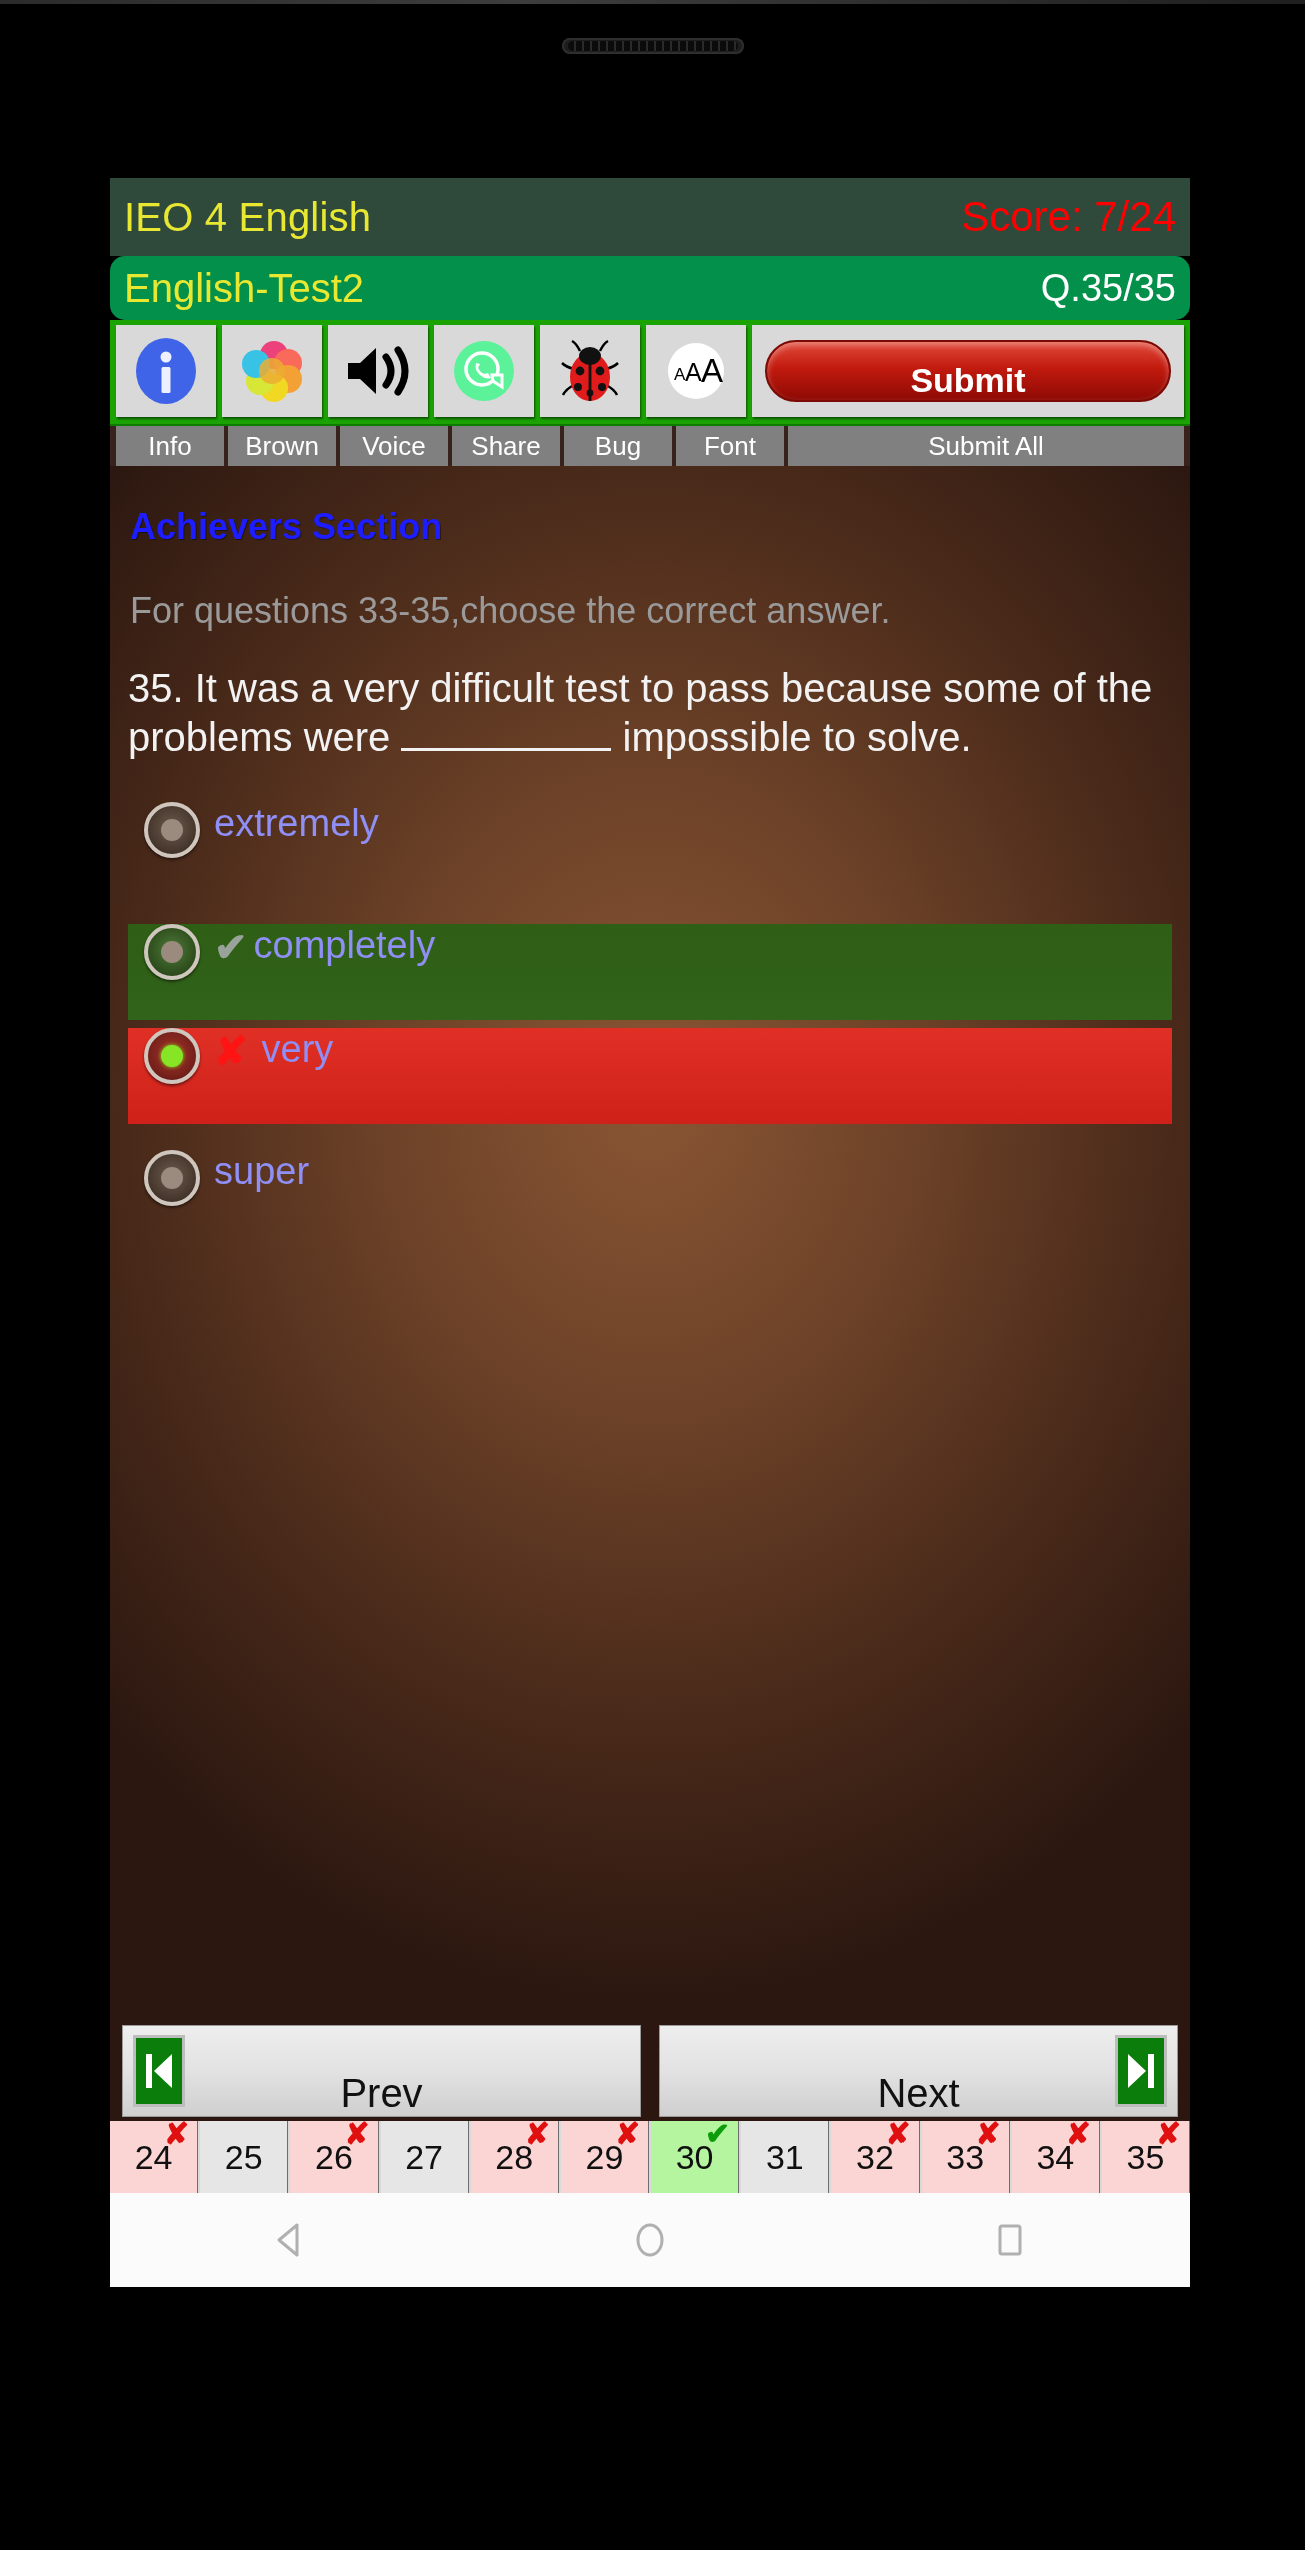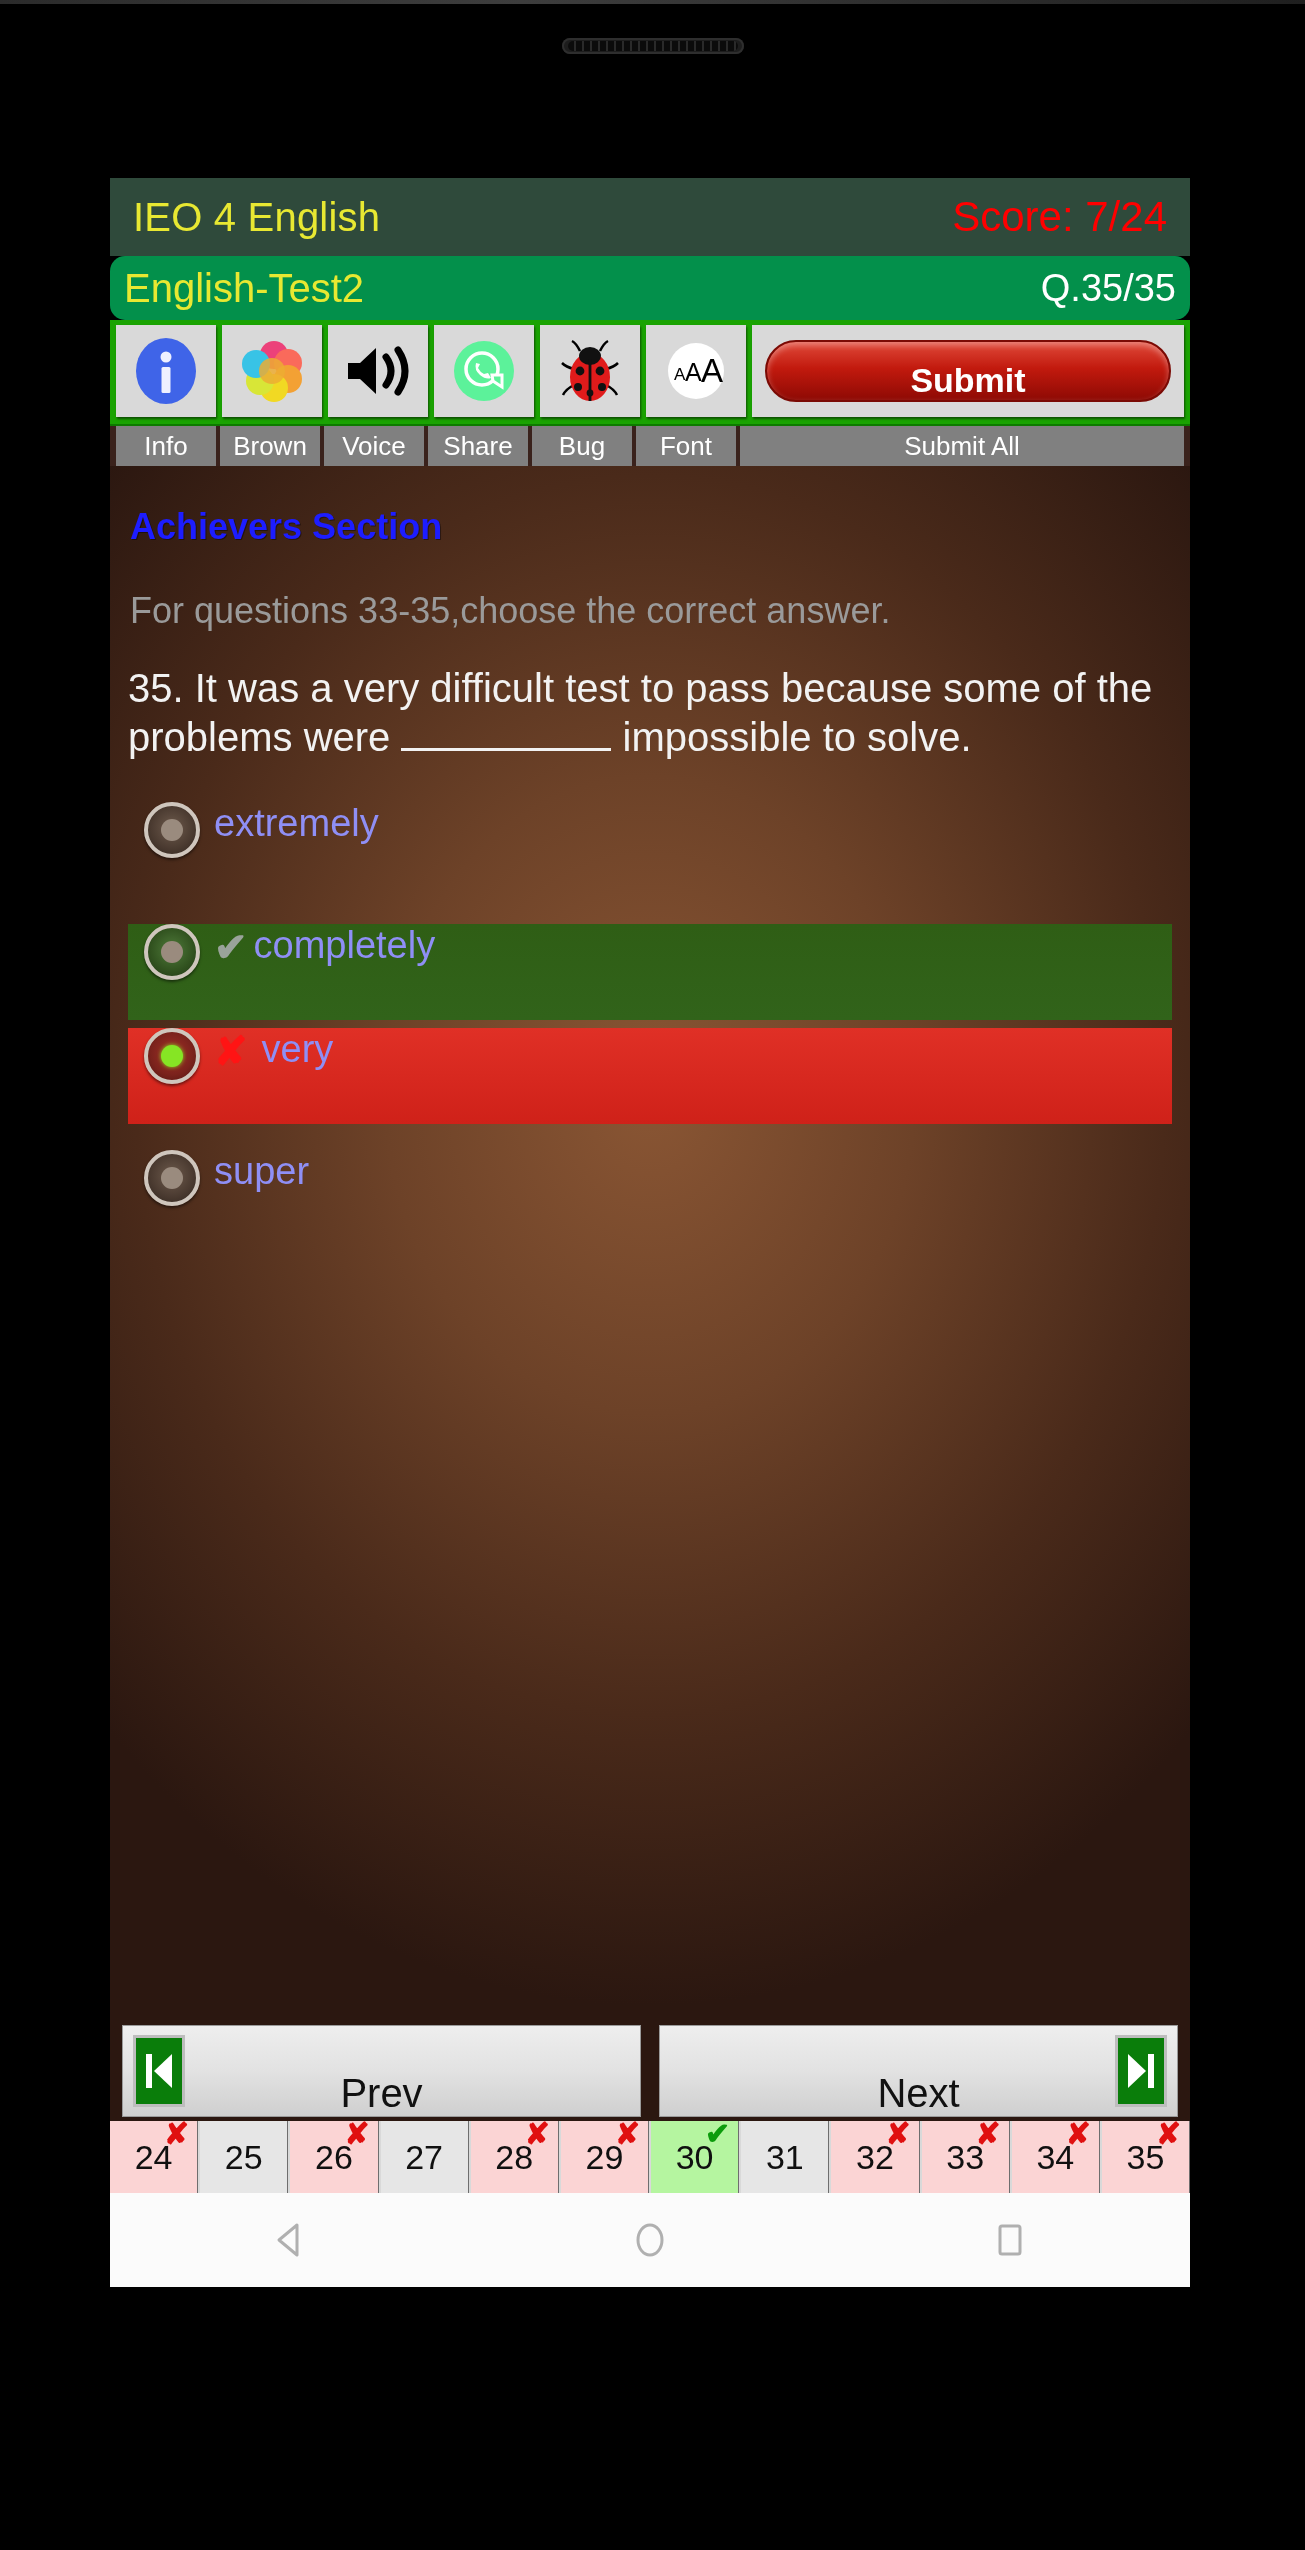--- a/index.html
+++ b/index.html
@@ -37,21 +37,21 @@
     left:110px; top:178px;
     width:1080px; height:2280px;
     background:#000;
     overflow:hidden;
   }
 
   
   .hdr1{
     height:78px; background:#2f4a3b;
     display:flex; align-items:center; justify-content:space-between;
-    padding:0 23px;
+    padding:0 14px;
   }
   .hdr1 .t{ color:#e8e832; font-size:40px; letter-spacing:.2px;}
   .hdr1 .s{ color:#ff0000; font-size:42px;}
   .hdr2{
     height:64px; background:#03904b;
     display:flex; align-items:center; justify-content:space-between;
     padding:0 14px;
     border-radius:15px;
   }
   .hdr2 .t{ color:#e8e832; font-size:40px;}
@@ -72,21 +72,21 @@
   }
   .tool.wide{ flex:1 1 auto; width:auto; }
   .ic{width:72px;height:72px;display:block;}
   .labels{
     display:flex; gap:4px; padding:0 6px 0 6px;
     background:#3a221c;
   }
   .lbl{
     background:#808080; color:#fff; font-size:26px;
     height:40px; display:flex;align-items:center;justify-content:center;
-    width:100px; flex:0 0 auto;
+    width:108px; flex:0 0 auto;
   }
   .lbl.wide{ flex:1 1 auto; width:auto; }
 
   
   .content{
     position:relative;
     height:1655px;
     background:
       radial-gradient(ellipse 70% 55% at 50% 38%, #8a5634 0%, #6d4228 35%, #4a2a1a 68%, #2b1710 100%),
       #2b1710;

